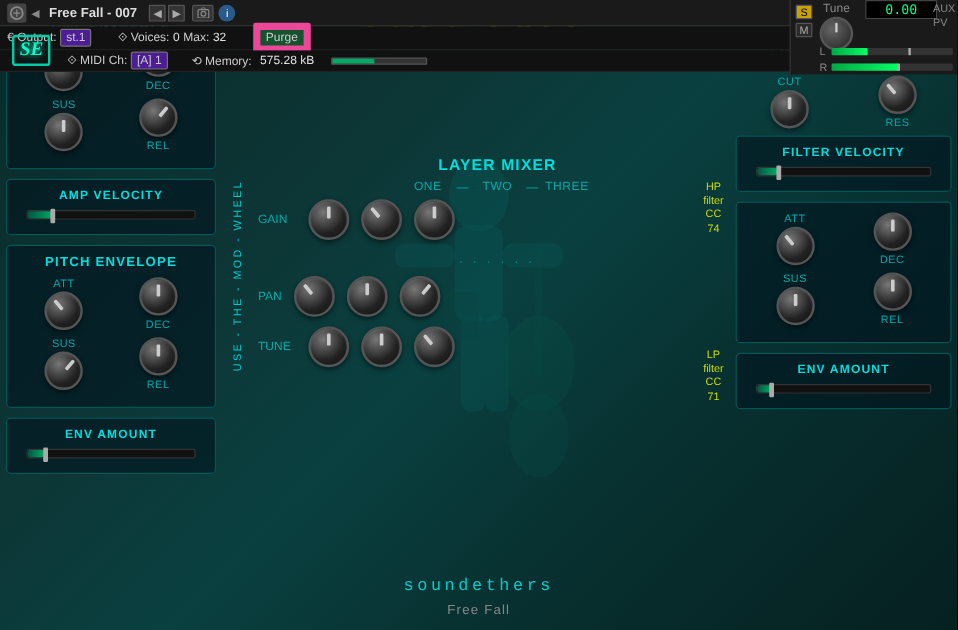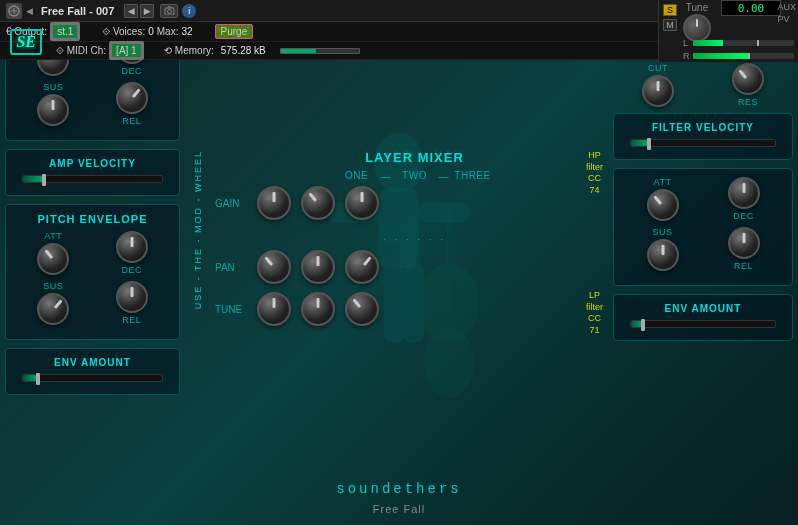--- a/index.html
+++ b/index.html
@@ -142,31 +142,31 @@
       color: #aaa;
       font-size: 10px;
     }
     .info-label {
       color: #ccc;
     }
     .info-value {
       color: #e0e0e0;
     }
     .info-dropdown {
-      background: #15803d;
-      border: 3px solid #737373;
+      background: #4c1d95;
+      border: 1px solid #737373;
       border-radius: 2px;
       padding: 1px 4px;
       color: #ccc;
       font-size: 10px;
       cursor: pointer;
     }
     .purge-btn {
-      background: #4d7c0f;
-      border: 1px solid #ec4899;
+      background: #14532d;
+      border: 6px solid #ec4899;
       color: #ccc;
       font-size: 10px;
       padding: 1px 5px;
       border-radius: 2px;
       cursor: pointer;
     }
 
     
     .midi-bar {
       position: absolute;
@@ -789,21 +789,21 @@
         </div>
       </div>
     </div>
 
   </div>
 
   <div class="vertical-text-container">
     <span class="vertical-text">USE - THE - MOD - WHEEL</span>
   </div>
 
-  <div style="position:absolute;top:130px;left:215px;right:184px;z-index:5;margin-top:20px;">
+  <div style="position:absolute;top:130px;left:215px;right:184px;z-index:5;">
     <div class="layer-mixer-label">Layer Mixer</div>
 
     <div style="display:flex;align-items:center;justify-content:center;gap:2px;margin-bottom:4px;">
       <span class="one-two-three-label">ONE</span>
       <span class="dash-sep">—</span>
       <span class="one-two-three-label">TWO</span>
       <span class="dash-sep">—</span>
       <span class="one-two-three-label">THREE</span>
     </div>
 
@@ -814,21 +814,21 @@
         <div class="knob turned-left" style="width:34px;height:34px;"></div>
         <div class="knob" style="width:34px;height:34px;"></div>
       </div>
     </div>
 
     <div style="text-align:center;margin:4px 0;">
       <span style="color:#00aaaa;font-size:9px;letter-spacing:3px;">· · · · · ·</span>
     </div>
 
     <div style="display:flex;align-items:center;margin-bottom:8px;">
-      <span style="color:#00aaaa;font-size:10px;width:42px;text-transform:uppercase;">PAN</span>
+      <span style="color:#00aaaa;font-size:10px;width:30px;text-transform:uppercase;">PAN</span>
       <div style="display:flex;gap:10px;">
         <div class="knob turned-left" style="width:34px;height:34px;"></div>
         <div class="knob" style="width:34px;height:34px;"></div>
         <div class="knob turned-right" style="width:34px;height:34px;"></div>
       </div>
     </div>
 
     <div style="display:flex;align-items:center;margin-bottom:8px;">
       <span style="color:#00aaaa;font-size:10px;width:42px;text-transform:uppercase;">TUNE</span>
       <div style="display:flex;gap:10px;">

